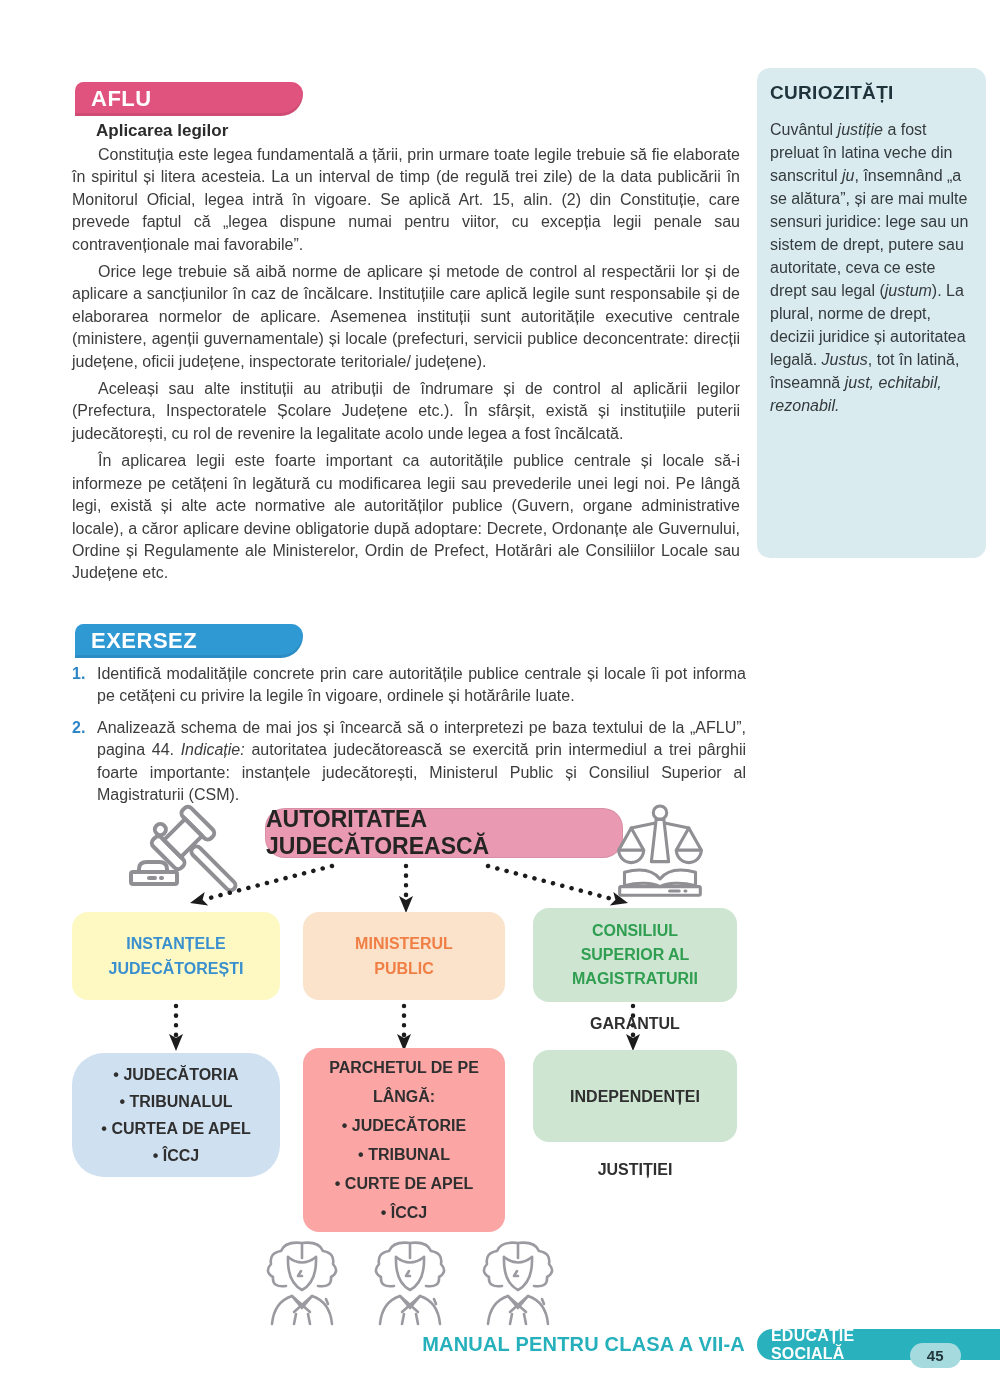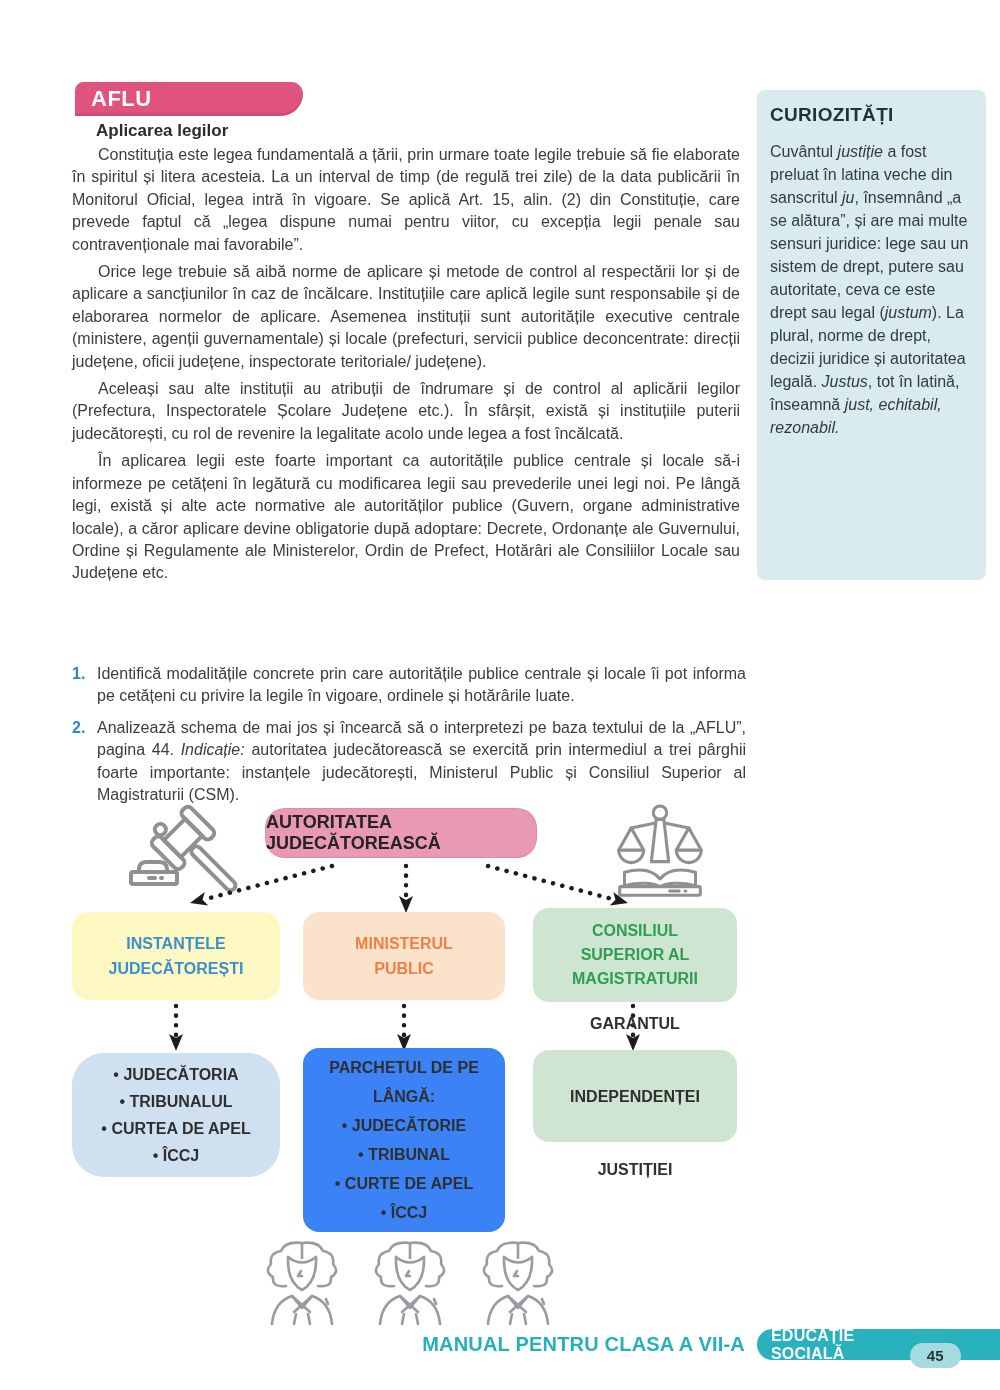--- a/index.html
+++ b/index.html
@@ -15,50 +15,50 @@
   .badge.exersez{top:624px;background:#2f99d4;}
 
   .subtitle{position:absolute;left:96px;top:121px;margin:0;font-size:17px;
             font-weight:bold;color:#2b2b2b;}
 
   .bodytext{position:absolute;left:72px;top:144px;width:668px;font-size:16px;
             line-height:22.4px;color:#3c3c3c;text-align:justify;}
   .bodytext p{margin:0 0 5px 0;text-indent:26px;}
 
   
-  .sidebar{position:absolute;left:757px;top:90px;width:229px;height:490px;
-           background:#d9ebee;border-radius:8px;box-sizing:border-box;
+  .sidebar{position:absolute;left:757px;top:68px;width:229px;height:490px;
+           background:#d9ebee;border-radius:13px;box-sizing:border-box;
            padding:14px 12px 27px 13px;}
   .sb-title{font-size:19px;font-weight:bold;color:#1f333c;margin:0 0 14px 0;
             letter-spacing:0.3px;}
   .sb-body{font-size:16px;line-height:23px;color:#343a3d;}
 
   
   .ex-list{position:absolute;left:72px;top:663px;width:674px;}
   .ex-item{display:flex;margin-bottom:9px;font-size:16px;line-height:22.4px;color:#3c3c3c;}
   .ex-num{color:#2e86c8;font-weight:bold;width:25px;flex:none;}
   .ex-text{text-align:justify;flex:1;}
 
   
   .icon-svg{position:absolute;}
-  .topbox{position:absolute;left:265px;top:808px;width:272px;height:50px;
+  .topbox{position:absolute;left:265px;top:808px;width:358px;height:50px;
           background:#e999b2;border:1px solid rgba(0,0,0,0.07);border-radius:20px;
           display:flex;align-items:center;justify-content:center;
-          font-weight:bold;font-size:18px;color:#242424;box-sizing:border-box;}
+          font-weight:bold;font-size:23px;color:#242424;box-sizing:border-box;}
   .dbox{position:absolute;border-radius:16px;display:flex;flex-direction:column;
         align-items:center;justify-content:center;font-weight:bold;text-align:center;
         box-sizing:border-box;}
   .b2{top:912px;height:88px;font-size:16px;line-height:25px;}
   .b2.blue{left:72px;width:208px;background:#fef9c3;color:#3a8fce;}
   .b2.peach{left:303px;width:202px;background:#fbe2ca;color:#f07f45;}
   .b2.green{left:533px;top:908px;height:94px;width:204px;background:#cde5d1;
             color:#2f9e50;line-height:24px;}
   .b3{color:#2f2f2f;font-size:16px;}
   .b3.blue{left:72px;top:1053px;width:208px;height:124px;line-height:27px;background:#cfe0f1;border-radius:32px;}
-  .b3.peach{left:303px;top:1048px;width:202px;height:184px;line-height:29px;background:#3b82f6;}
+  .b3.peach{left:303px;top:1048px;width:202px;height:184px;line-height:29px;background:#fca5a5;}
   .b3.green{left:533px;top:1050px;width:204px;height:92px;line-height:25px;background:#cde5d1;gap:48px;}
 
   
   .manual-label{position:absolute;right:255px;top:1333px;font-size:20px;
                 font-weight:bold;color:#25b0bc;letter-spacing:0.2px;white-space:nowrap;}
   .subjectbar{position:absolute;left:757px;top:1329px;width:243px;height:31px;
               background:#29b2be;border-radius:16px 0 0 16px;display:flex;
               align-items:center;color:#fff;font-weight:bold;font-size:16px;
               padding-left:14px;box-sizing:border-box;letter-spacing:0.2px;}
   .pagepill{margin-left:auto;margin-right:39px;width:60px;height:25px;
@@ -79,20 +79,23 @@
     <p>Orice lege trebuie să aibă norme de aplicare și metode de control al respectării lor și de aplicare a sancțiunilor în caz de încălcare. Instituțiile care aplică legile sunt responsabile și de elaborarea normelor de aplicare. Asemenea instituții sunt autoritățile executive centrale (ministere, agenții guvernamentale) și locale (prefecturi, servicii publice deconcentrate: direcții județene, oficii județene, inspectorate teritoriale/ județene).</p>
     <p>Aceleași sau alte instituții au atribuții de îndrumare și de control al aplicării legilor (Prefectura, Inspectoratele Școlare Județene etc.). În sfârșit, există și instituțiile puterii judecătorești, cu rol de revenire la legalitate acolo unde legea a fost încălcată.</p>
     <p>În aplicarea legii este foarte important ca autoritățile publice centrale și locale să-i informeze pe cetățeni în legătură cu modificarea legii sau prevederile unei legi noi. Pe lângă legi, există și alte acte normative ale autorităților publice (Guvern, organe administrative locale), a căror aplicare devine obligatorie după adoptare: Decrete, Ordonanțe ale Guvernului, Ordine și Regulamente ale Ministerelor, Ordin de Prefect, Hotărâri ale Consiliilor Locale sau Județene etc.</p>
   </div>
 
   <aside class="sidebar">
     <div class="sb-title">CURIOZITĂȚI</div>
     <div class="sb-body"><span>Cuvântul </span><i>justiție</i><span> a fost preluat în latina veche din sanscritul </span><i>ju</i><span>, însemnând „a se alătura”, și are mai multe sensuri juridice: lege sau un sistem de drept, putere sau autoritate, ceva ce este drept sau legal (</span><i>justum</i><span>). La plural, norme de drept, decizii juridice și autoritatea legală. </span><i>Justus</i><span>, tot în latină, înseamnă </span><i>just, echitabil, rezonabil.</i></div>
   </aside>
 
+  <div class="badge exersez">
+    <span>EXERSEZ</span>
+  </div>
   <div class="ex-list">
     <div class="ex-item">
       <span class="ex-num">1.</span>
       <span class="ex-text"><span>Identifică modalitățile concrete prin care autoritățile publice centrale și locale îi pot informa pe cetățeni cu privire la legile în vigoare, ordinele și hotărârile luate.</span></span>
     </div>
     <div class="ex-item">
       <span class="ex-num">2.</span>
       <span class="ex-text"><span>Analizează schema de mai jos și încearcă să o interpretezi pe baza textului de la „AFLU”, pagina 44. </span><i>Indicație:</i><span> autoritatea judecătorească se exercită prin intermediul a trei pârghii foarte importante: instanțele judecătorești, Ministerul Public și Consiliul Superior al Magistraturii (CSM).</span></span>
     </div>
   </div>

